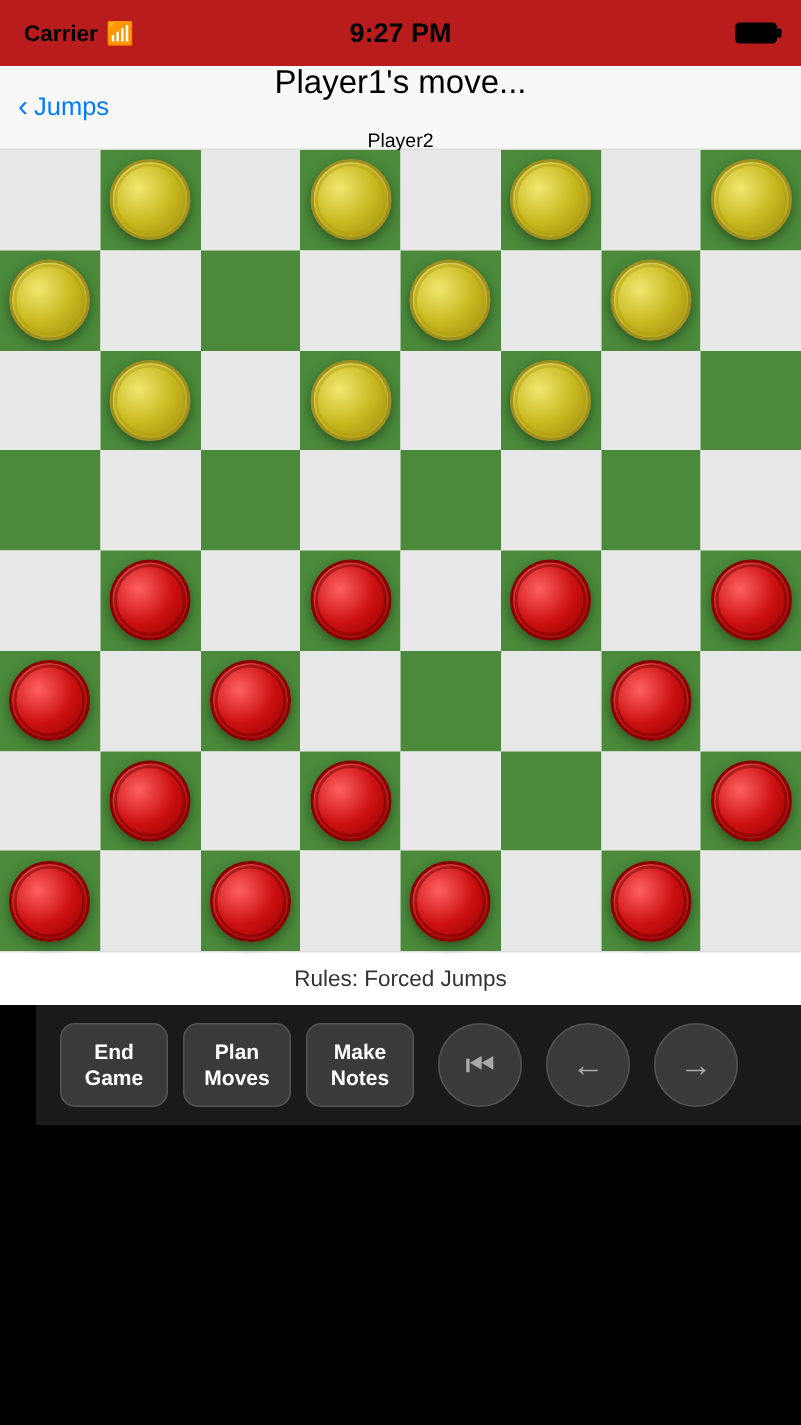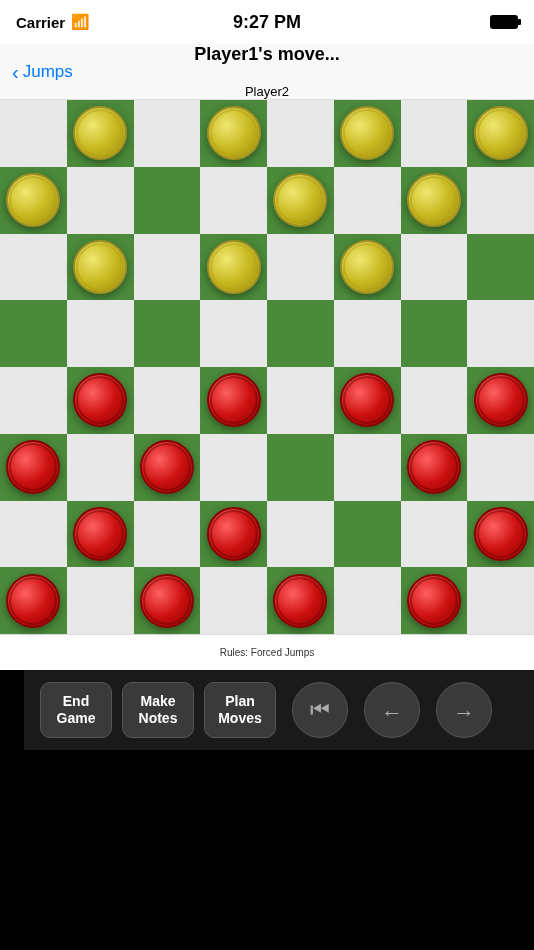--- a/index.html
+++ b/index.html
@@ -9,21 +9,21 @@
       background: #000;
       font-family: -apple-system, 'Helvetica Neue', Arial, sans-serif;
       overflow: hidden;
       position: relative;
     }
 
     
     #status-bar {
       width: 534px;
       height: 44px;
-      background: #ffffff;
+      background: #b91c1c;
       display: flex;
       align-items: center;
       justify-content: space-between;
       padding: 0 16px;
       position: relative;
     }
     .status-left {
       font-size: 15px;
       font-weight: 600;
       color: #000;
@@ -81,22 +81,22 @@
       top: 50%;
       transform: translateY(-50%);
       display: flex;
       align-items: center;
       gap: 4px;
       color: #007aff;
       font-size: 17px;
       cursor: pointer;
     }
     #nav-title {
-      font-size: 18px;
-      font-weight: 700;
+      font-size: 22px;
+      font-weight: 400;
       color: #000;
       line-height: 1.2;
     }
     #nav-subtitle {
       font-size: 13px;
       color: #000;
       margin-top: 18px;
     }
 
     
@@ -162,21 +162,21 @@
     #rules-bar {
       width: 534px;
       height: 36px;
       background: #fff;
       display: flex;
       align-items: center;
       justify-content: center;
       border-top: 1px solid #ddd;
     }
     #rules-text {
-      font-size: 10px;
+      font-size: 15px;
       color: #333;
     }
 
     
     #toolbar {
       width: 534px;
       height: 80px;
       background: #1a1a1a;
       display: flex;
       align-items: center;
@@ -360,22 +360,22 @@
       <div class="cell white"></div>
     </div>
 </div>
 
 <div id="rules-bar">
   <span id="rules-text">Rules: Forced Jumps</span>
 </div>
 
 <div id="toolbar">
   <button class="tool-btn">End<br>Game</button>
+  <button class="tool-btn">Plan<br>Moves</button>
   <button class="tool-btn">Make<br>Notes</button>
-  <button class="tool-btn">Plan<br>Moves</button>
   <div class="nav-btn">
     <span>⏮</span>
   </div>
   <div class="nav-btn">
     <span>←</span>
   </div>
   <div class="nav-btn">
     <span>→</span>
   </div>
 </div>

